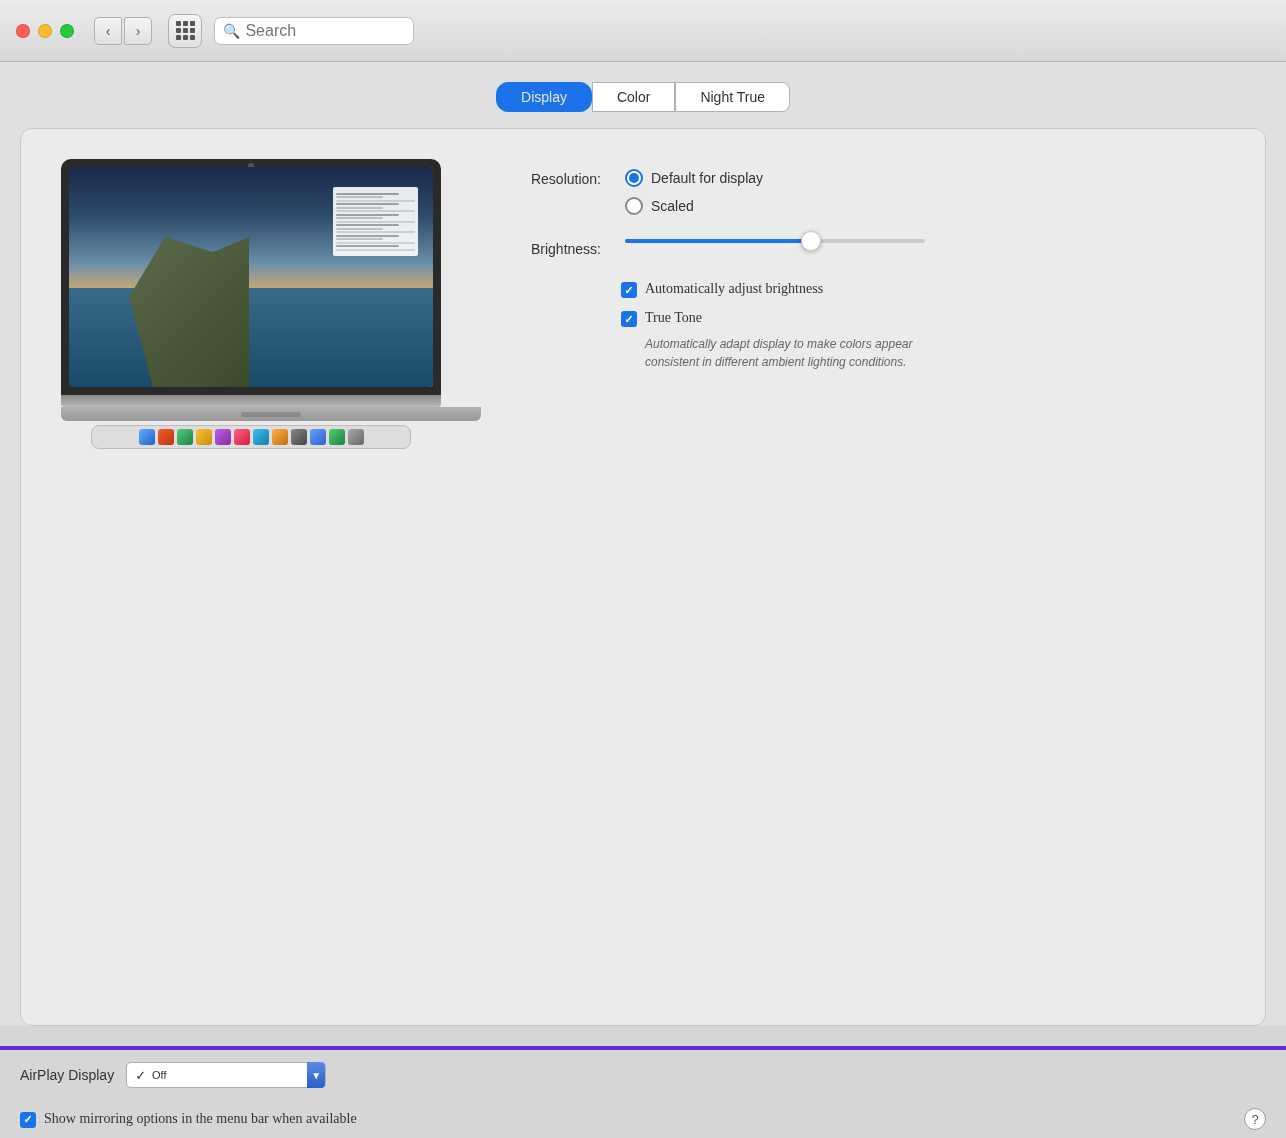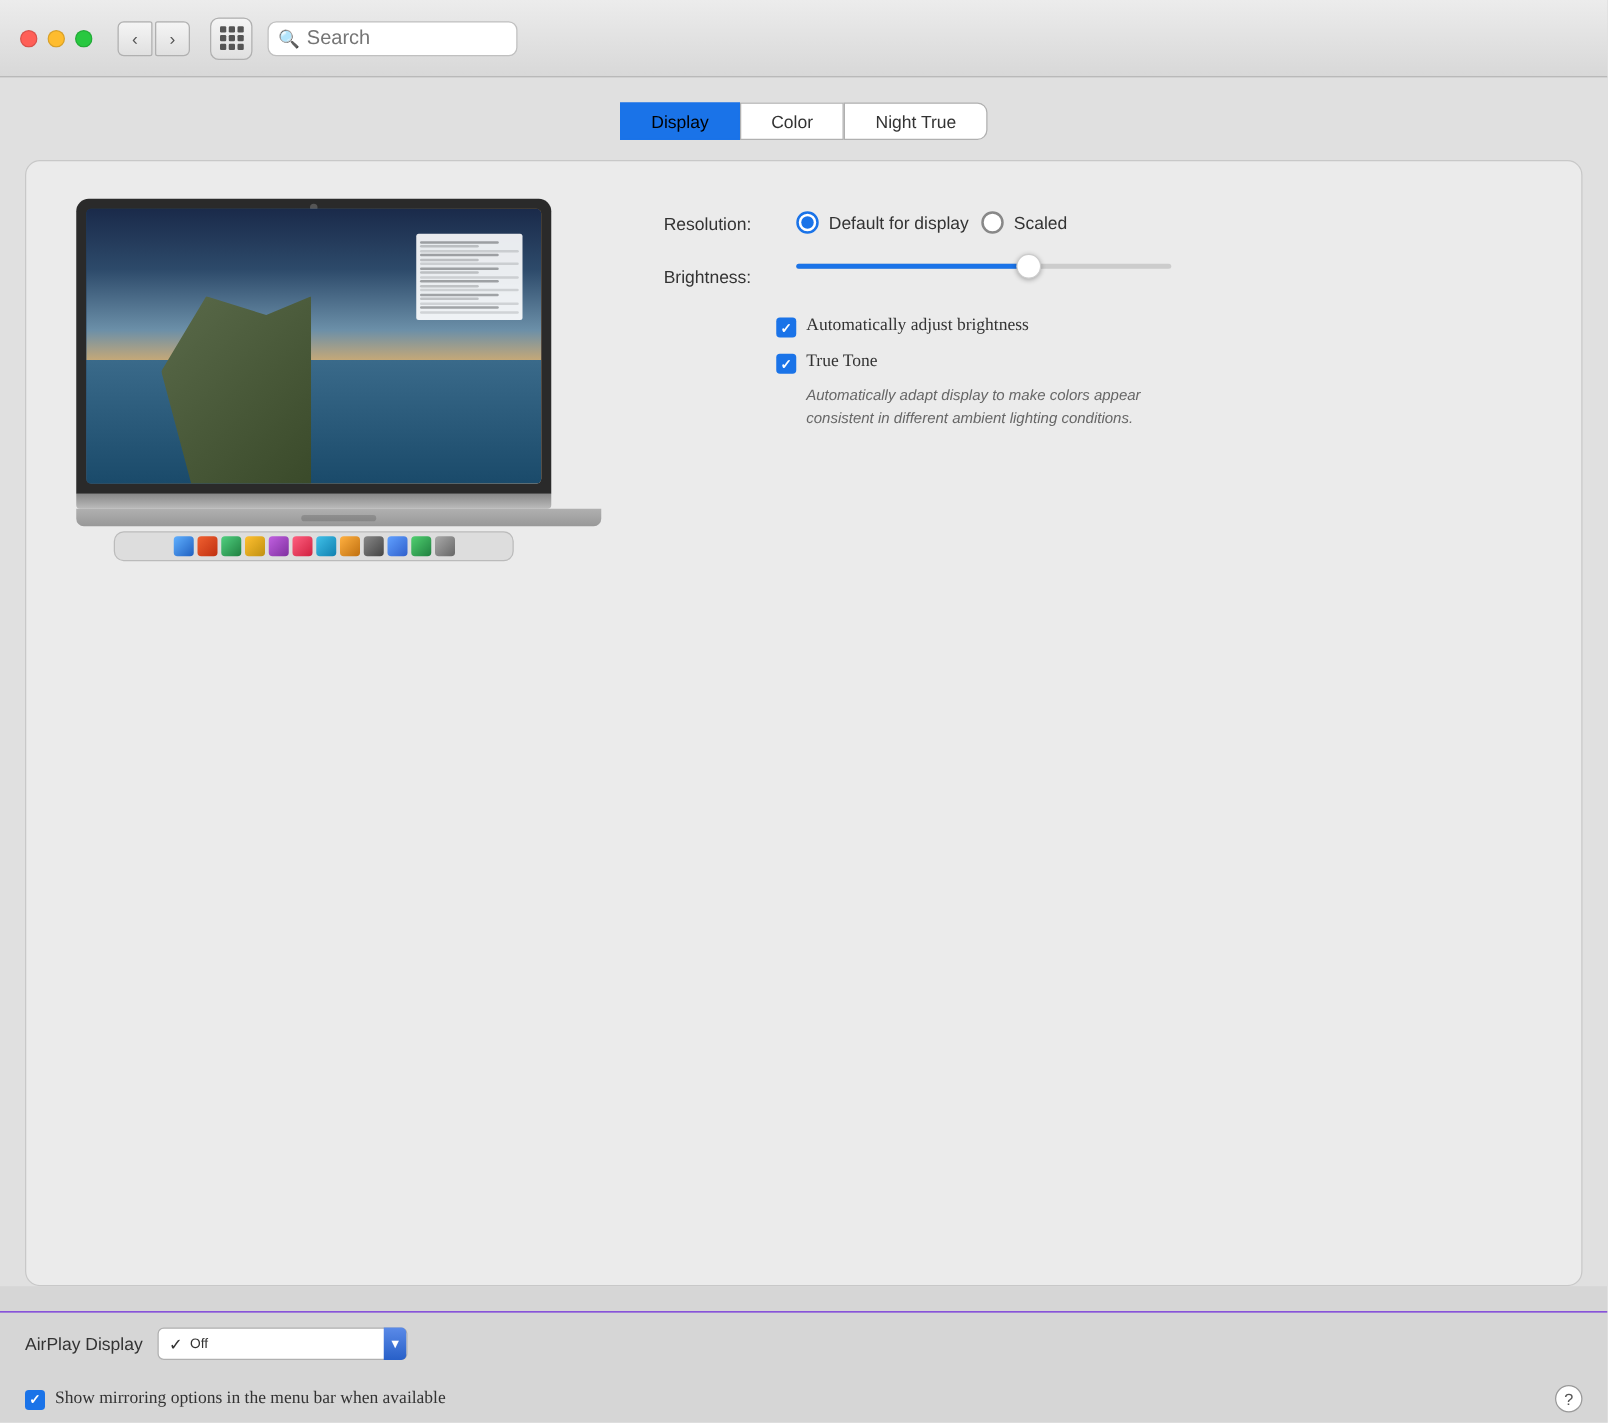--- a/index.html
+++ b/index.html
@@ -160,23 +160,23 @@
     .tab:first-child {
       border-radius: 8px 0 0 8px;
     }
 
     .tab:last-child {
       border-radius: 0 8px 8px 0;
     }
 
     .tab.active {
       background: #1a73e8;
-      color: #000000;
+      color: #e5e5e5;
       border-color: #1a73e8;
-      border-radius: 0;
+      border-radius: 12px;
       z-index: 1;
     }
 
     
     .panel {
       background: #ebebeb;
       border-radius: 12px;
       border: 1px solid #c8c8c8;
       width: 100%;
       flex: 1;
@@ -300,35 +300,35 @@
     
     .settings-panel {
       flex: 1;
       padding-top: 10px;
     }
 
     .setting-row {
       display: flex;
       align-items: flex-start;
       margin-bottom: 24px;
-      gap: 36px;
+      gap: 24px;
     }
 
     .setting-label {
       font-size: 14px;
       color: #333;
       font-weight: 500;
       min-width: 100px;
       text-align: right;
       padding-top: 2px;
     }
 
     .setting-controls {
       display: flex;
-      flex-direction: row;
+      flex-direction: column;
       gap: 10px;
     }
 
     .radio-option {
       display: flex;
       align-items: center;
       gap: 8px;
       cursor: pointer;
     }
 
@@ -447,21 +447,21 @@
     }
 
     
     .bottom-section {
       background: #d6d6d6;
       padding: 12px 20px;
       display: flex;
       align-items: center;
       gap: 12px;
       flex-shrink: 0;
-      border-top: 1px solid #6d28d9;
+      border-top: 4px solid #6d28d9;
       margin-top: 20px;
     }
 
     .airplay-label {
       font-size: 14px;
       color: #333;
       font-weight: 500;
     }
 
     .dropdown {

